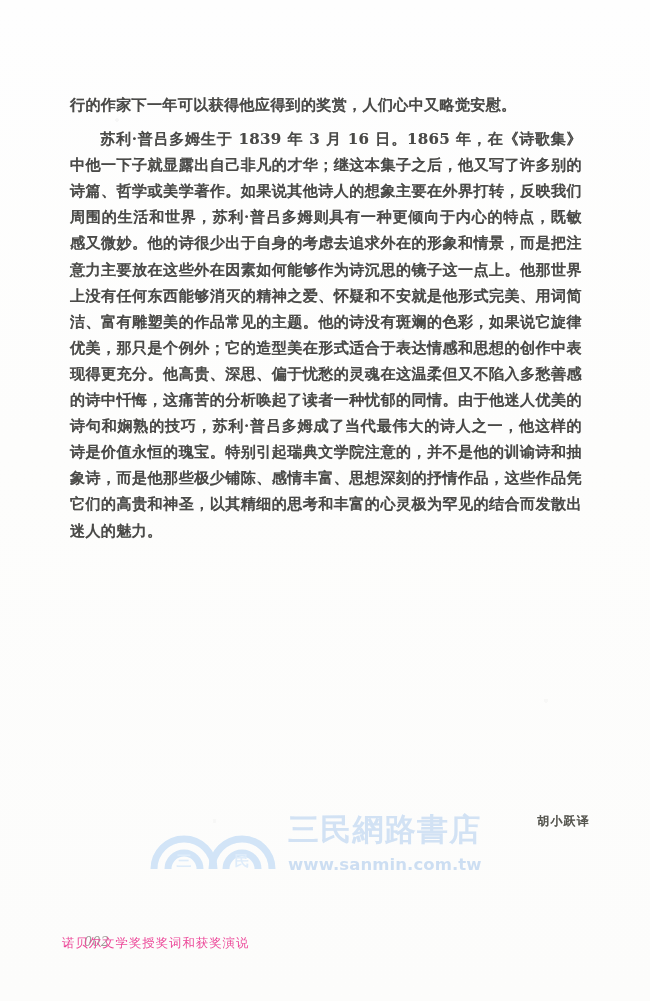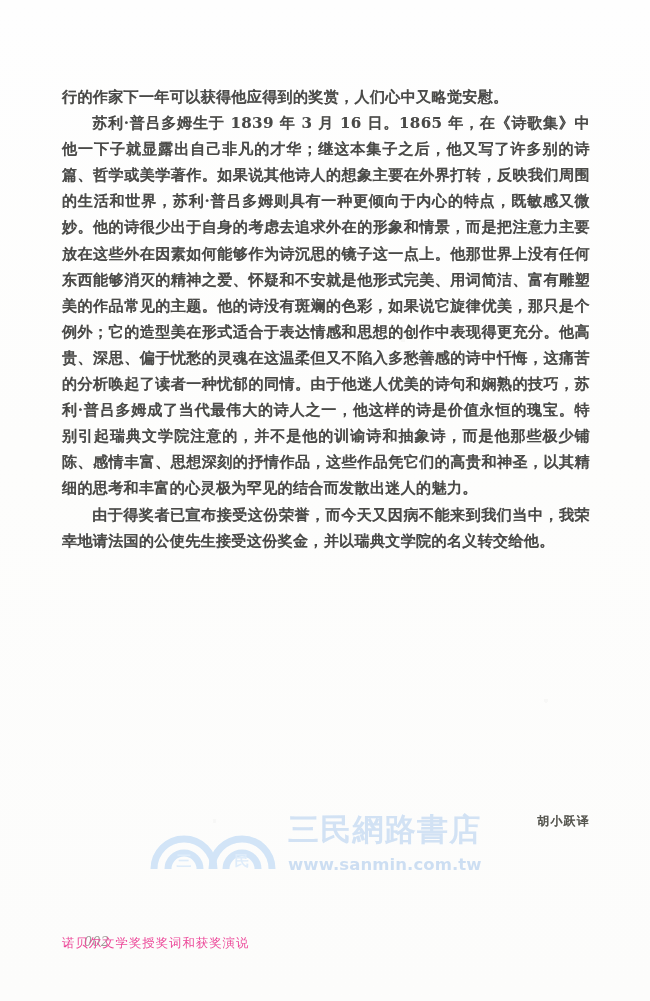--- a/index.html
+++ b/index.html
@@ -35,21 +35,21 @@
   }
 
   .content {
     position: absolute;
     left: 62px;
     top: 84px;
     width: 528px;
   }
 
   .para {
-    margin: 0;
+    margin: 8px;
     font-size: 15.1px;
     line-height: 26.1px;
     color: #4a4a48;
     text-align: justify;
     text-justify: inter-character;
     letter-spacing: 0.02em;
     text-indent: 0;
     font-weight: 600;
     text-shadow: 0 0 0.55px rgba(70,70,68,0.45);
   }
@@ -146,21 +146,20 @@
 </style>
 </head>
 <body>
 
 <div class="page"></div>
 <div class="paper-noise"></div>
 
 <div class="content">
   <p class="para">行的作家下一年可以获得他应得到的奖赏，人们心中又略觉安慰。</p>
   <p class="para indent">苏利·普吕多姆生于 1839 年 3 月 16 日。1865 年，在《诗歌集》中他一下子就显露出自己非凡的才华；继这本集子之后，他又写了许多别的诗篇、哲学或美学著作。如果说其他诗人的想象主要在外界打转，反映我们周围的生活和世界，苏利·普吕多姆则具有一种更倾向于内心的特点，既敏感又微妙。他的诗很少出于自身的考虑去追求外在的形象和情景，而是把注意力主要放在这些外在因素如何能够作为诗沉思的镜子这一点上。他那世界上没有任何东西能够消灭的精神之爱、怀疑和不安就是他形式完美、用词简洁、富有雕塑美的作品常见的主题。他的诗没有斑斓的色彩，如果说它旋律优美，那只是个例外；它的造型美在形式适合于表达情感和思想的创作中表现得更充分。他高贵、深思、偏于忧愁的灵魂在这温柔但又不陷入多愁善感的诗中忏悔，这痛苦的分析唤起了读者一种忧郁的同情。由于他迷人优美的诗句和娴熟的技巧，苏利·普吕多姆成了当代最伟大的诗人之一，他这样的诗是价值永恒的瑰宝。特别引起瑞典文学院注意的，并不是他的训谕诗和抽象诗，而是他那些极少铺陈、感情丰富、思想深刻的抒情作品，这些作品凭它们的高贵和神圣，以其精细的思考和丰富的心灵极为罕见的结合而发散出迷人的魅力。</p>
-  <p class="para indent">由于得奖者已宣布接受这份荣誉，而今天又因病不能来到我们当中，我荣幸地请法国的公使先生接受这份奖金，并以瑞典文学院的名义转交给他。</p>
 </div>
 
 <div class="signature">胡小跃译</div>
 
 <div class="watermark">
   <div class="wm-logo">
     <svg width="128" height="62" viewBox="0 0 128 62" aria-hidden="true">
       <g fill="none" stroke="#cfe3f7" stroke-width="7">
         <path d="M4 60 A30 30 0 0 1 64 60"></path>
         <path d="M18 60 A16 16 0 0 1 50 60"></path>

